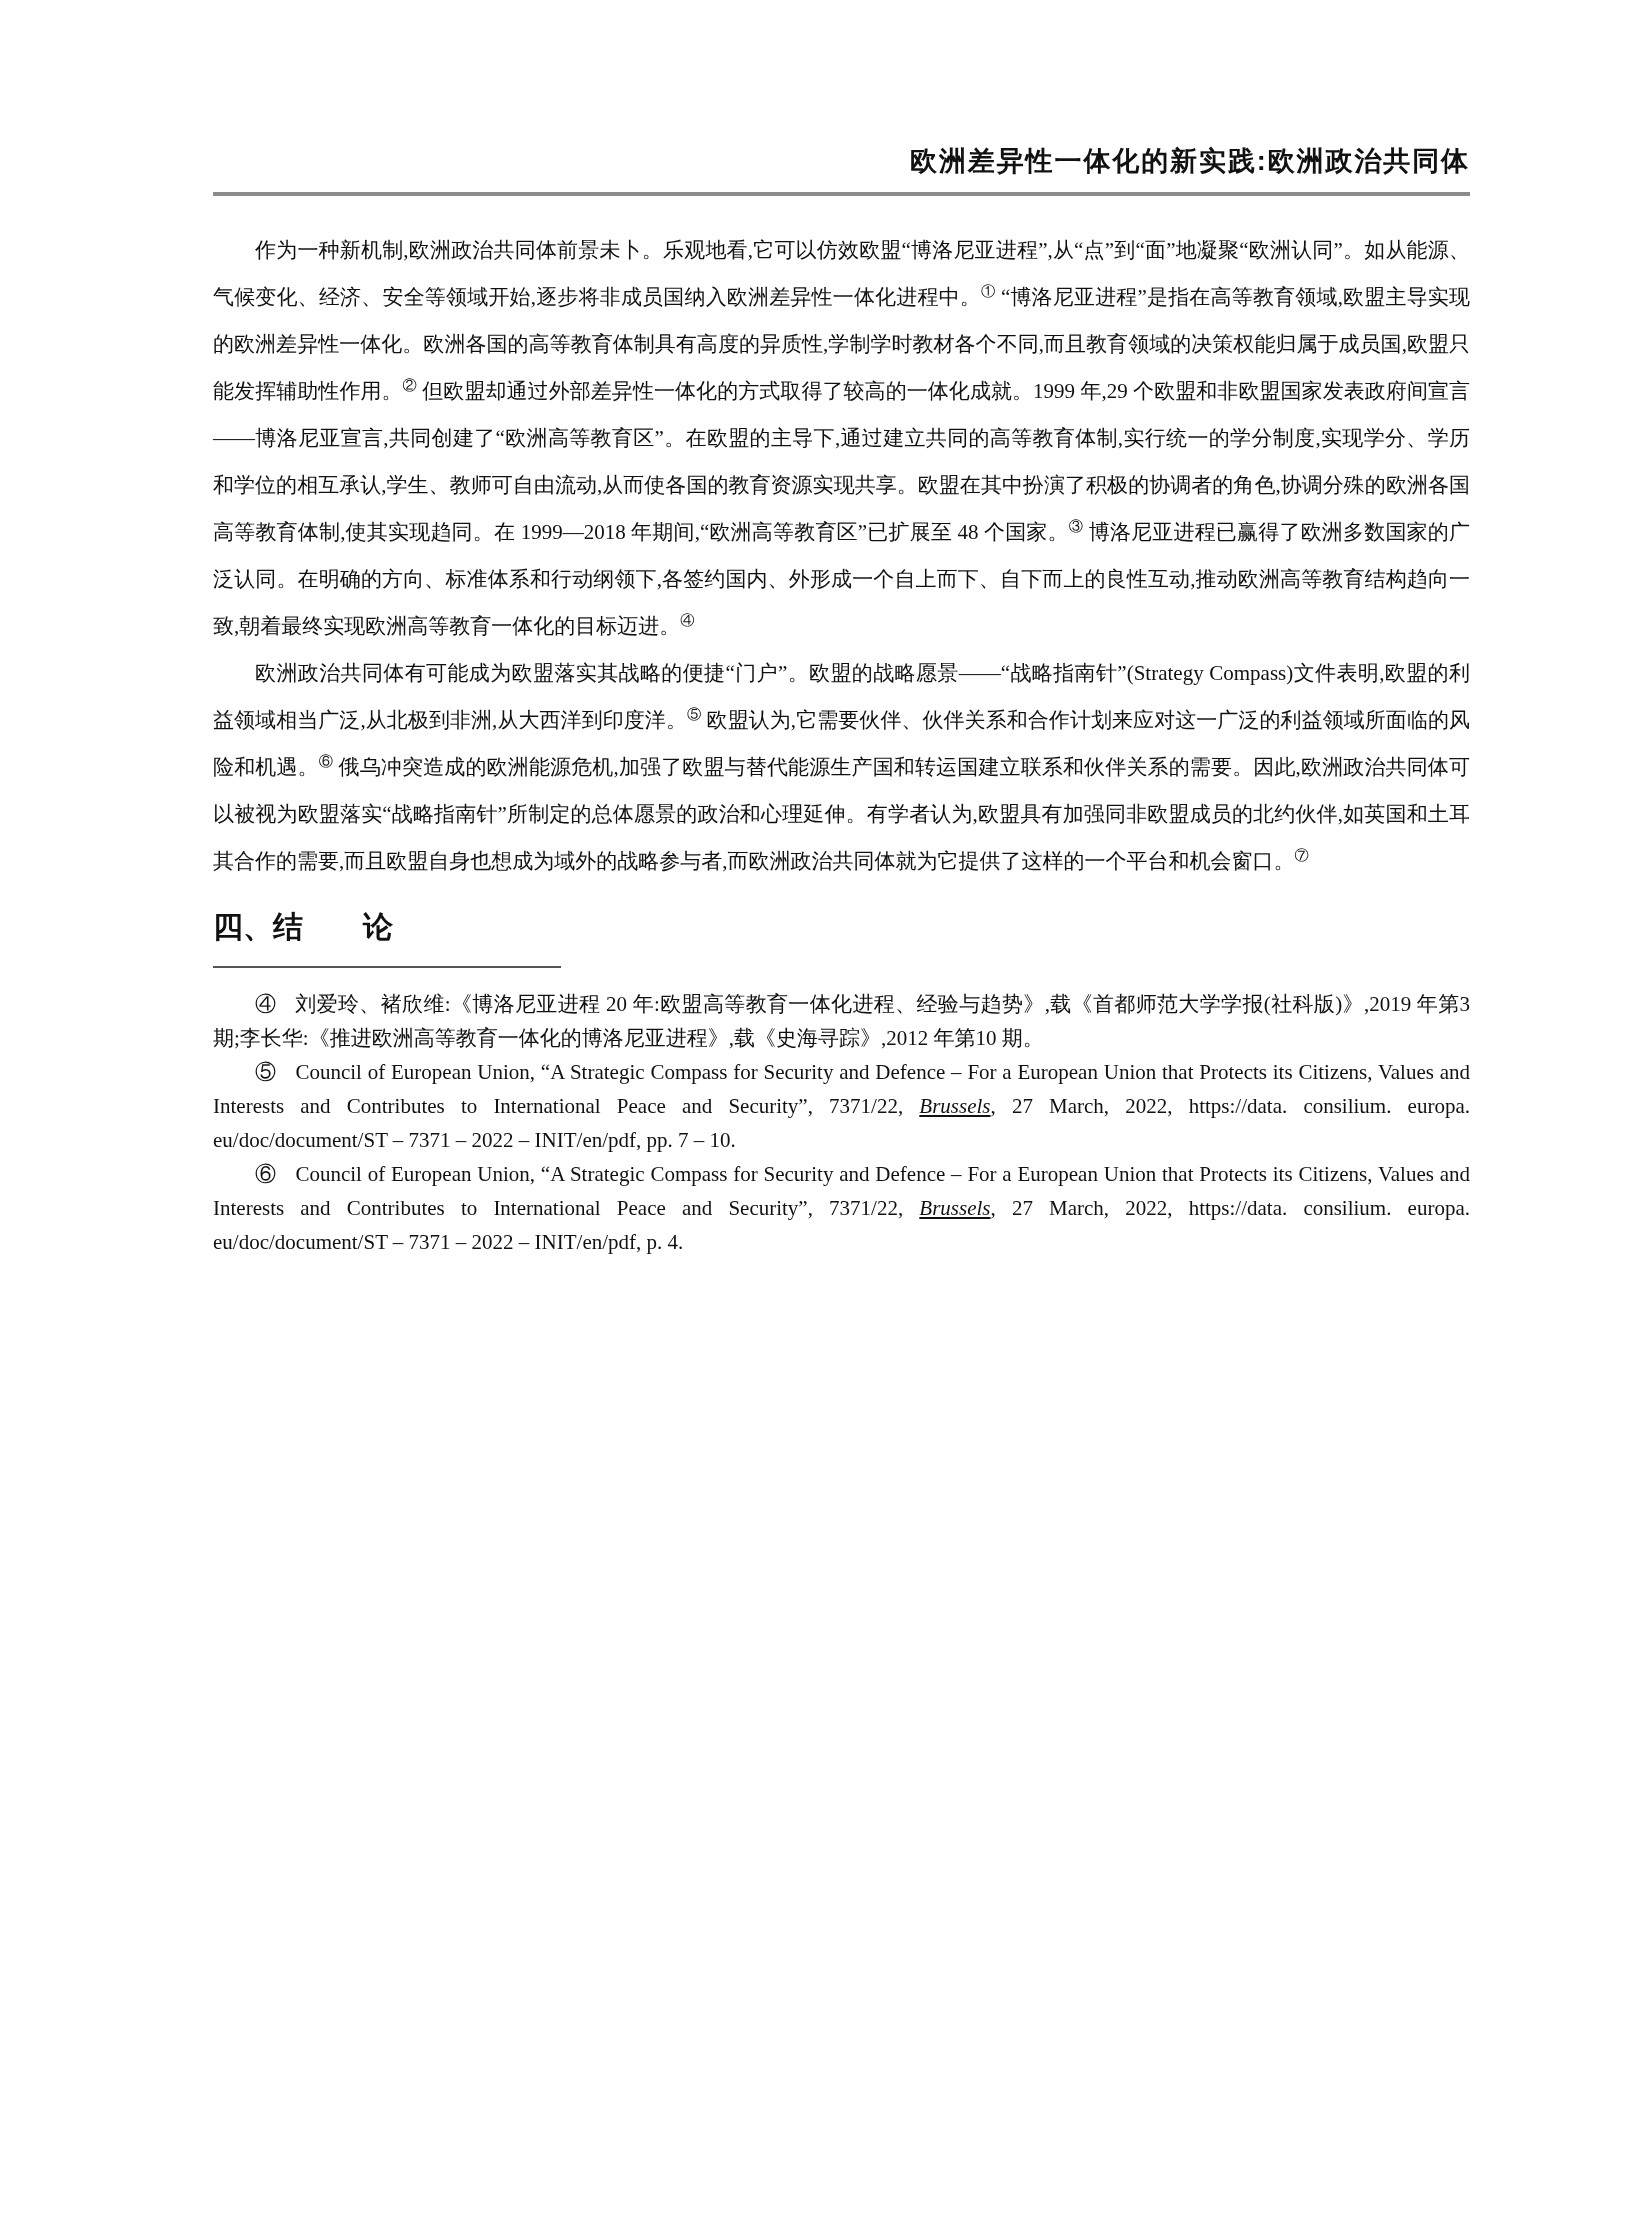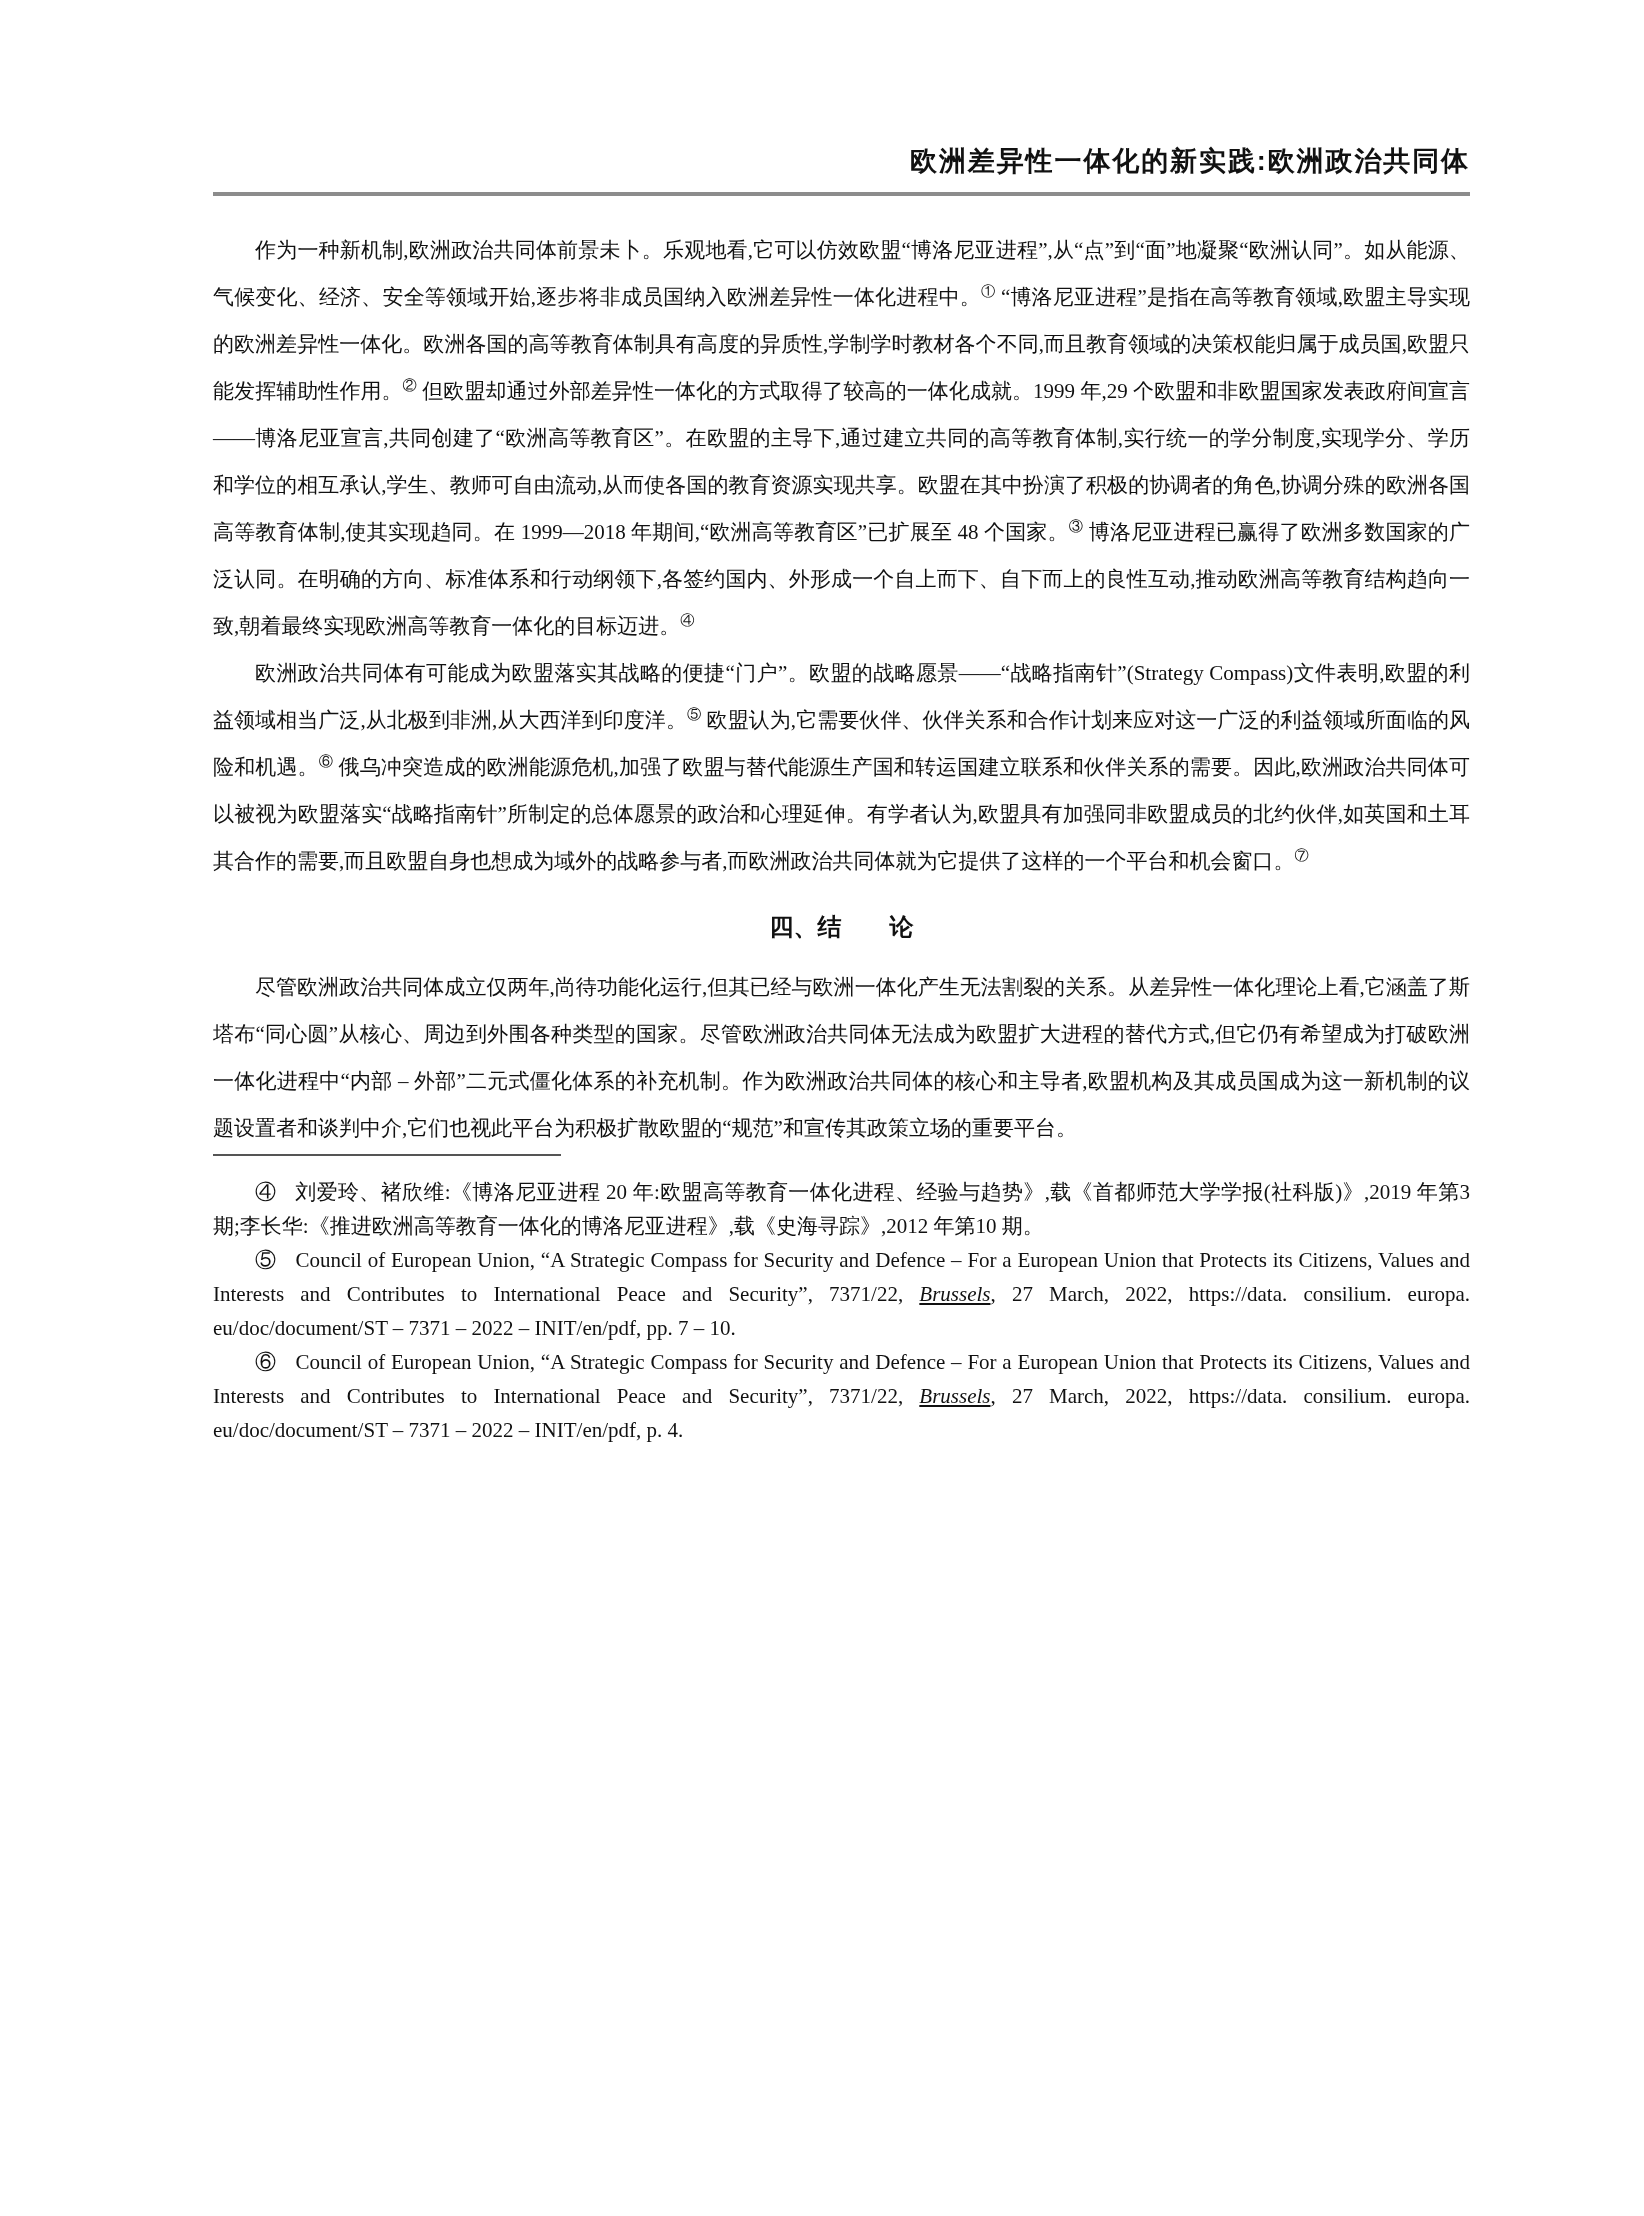--- a/index.html
+++ b/index.html
@@ -54,24 +54,23 @@
   .fn-ref{
     font-size:0.68em;
     vertical-align:0.55em;
     line-height:0;
   }
   .section-heading{
     margin:0;
     padding-top:13px;
     padding-bottom:7.7px;
     line-height:58px;
-    text-align:center;
     font-family:"Liberation Sans","DejaVu Sans",sans-serif;
     font-weight:700;
-    font-size:24px;
+    font-size:30px;
   }
   .footnote-divider{
     width:348px;
     height:1.9px;
     background:#555555;
     margin-top:2.6px;
     margin-bottom:19.3px;
   }
   p.footnote{
     margin:0;
@@ -107,23 +106,20 @@
 
     <div class="text-flow">
 
       <div>
           <p class="body-para"><span>作为一种新机制,欧洲政治共同体前景未卜。乐观地看,它可以仿效欧盟“博洛尼亚进程”,从“点”到“面”地凝聚“欧洲认同”。如从能源、气候变化、经济、安全等领域开始,逐步将非成员国纳入欧洲差异性一体化进程中。</span><span class="fn-ref">①</span><span> “博洛尼亚进程”是指在高等教育领域,欧盟主导实现的欧洲差异性一体化。欧洲各国的高等教育体制具有高度的异质性,学制学时教材各个不同,而且教育领域的决策权能归属于成员国,欧盟只能发挥辅助性作用。</span><span class="fn-ref">②</span><span> 但欧盟却通过外部差异性一体化的方式取得了较高的一体化成就。1999 年,29 个欧盟和非欧盟国家发表政府间宣言——博洛尼亚宣言,共同创建了“欧洲高等教育区”。在欧盟的主导下,通过建立共同的高等教育体制,实行统一的学分制度,实现学分、学历和学位的相互承认,学生、教师可自由流动,从而使各国的教育资源实现共享。欧盟在其中扮演了积极的协调者的角色,协调分殊的欧洲各国高等教育体制,使其实现趋同。在 1999—2018 年期间,“欧洲高等教育区”已扩展至 48 个国家。</span><span class="fn-ref">③</span><span> 博洛尼亚进程已赢得了欧洲多数国家的广泛认同。在明确的方向、标准体系和行动纲领下,各签约国内、外形成一个自上而下、自下而上的良性互动,推动欧洲高等教育结构趋向一致,朝着最终实现欧洲高等教育一体化的目标迈进。</span><span class="fn-ref">④</span></p>
           <p class="body-para"><span>欧洲政治共同体有可能成为欧盟落实其战略的便捷“门户”。欧盟的战略愿景——“战略指南针”(Strategy Compass)文件表明,欧盟的利益领域相当广泛,从北极到非洲,从大西洋到印度洋。</span><span class="fn-ref">⑤</span><span> 欧盟认为,它需要伙伴、伙伴关系和合作计划来应对这一广泛的利益领域所面临的风险和机遇。</span><span class="fn-ref">⑥</span><span> 俄乌冲突造成的欧洲能源危机,加强了欧盟与替代能源生产国和转运国建立联系和伙伴关系的需要。因此,欧洲政治共同体可以被视为欧盟落实“战略指南针”所制定的总体愿景的政治和心理延伸。有学者认为,欧盟具有加强同非欧盟成员的北约伙伴,如英国和土耳其合作的需要,而且欧盟自身也想成为域外的战略参与者,而欧洲政治共同体就为它提供了这样的一个平台和机会窗口。</span><span class="fn-ref">⑦</span></p>
         </div>
 
       <h2 class="section-heading">四、结　　论</h2>
 
-      <div>
-          <p class="body-para"><span>尽管欧洲政治共同体成立仅两年,尚待功能化运行,但其已经与欧洲一体化产生无法割裂的关系。从差异性一体化理论上看,它涵盖了斯塔布“同心圆”从核心、周边到外围各种类型的国家。尽管欧洲政治共同体无法成为欧盟扩大进程的替代方式,但它仍有希望成为打破欧洲一体化进程中“内部 – 外部”二元式僵化体系的补充机制。作为欧洲政治共同体的核心和主导者,欧盟机构及其成员国成为这一新机制的议题设置者和谈判中介,它们也视此平台为积极扩散欧盟的“规范”和宣传其政策立场的重要平台。</span></p>
-        </div>
 
       <div class="footnote-divider"></div>
 
       <div>
           <p class="footnote"><span class="fn-marker">④</span><span>刘爱玲、褚欣维:《博洛尼亚进程 20 年:欧盟高等教育一体化进程、经验与趋势》,载《首都师范大学学报(社科版)》,2019 年第3 期;李长华:《推进欧洲高等教育一体化的博洛尼亚进程》,载《史海寻踪》,2012 年第10 期。</span></p>
           <p class="footnote"><span class="fn-marker">⑤</span><span>Council of European Union, “A Strategic Compass for Security and Defence – For a European Union that Protects its Citizens, Values and Interests and Contributes to International Peace and Security”, 7371/22, </span><span class="italic">Brussels</span><span>, 27 March, 2022, https://data. consilium. europa. eu/doc/document/ST – 7371 – 2022 – INIT/en/pdf, pp. 7 – 10.</span></p>
           <p class="footnote"><span class="fn-marker">⑥</span><span>Council of European Union, “A Strategic Compass for Security and Defence – For a European Union that Protects its Citizens, Values and Interests and Contributes to International Peace and Security”, 7371/22, </span><span class="italic">Brussels</span><span>, 27 March, 2022, https://data. consilium. europa. eu/doc/document/ST – 7371 – 2022 – INIT/en/pdf, p. 4.</span></p>
         </div>
 
     </div>

